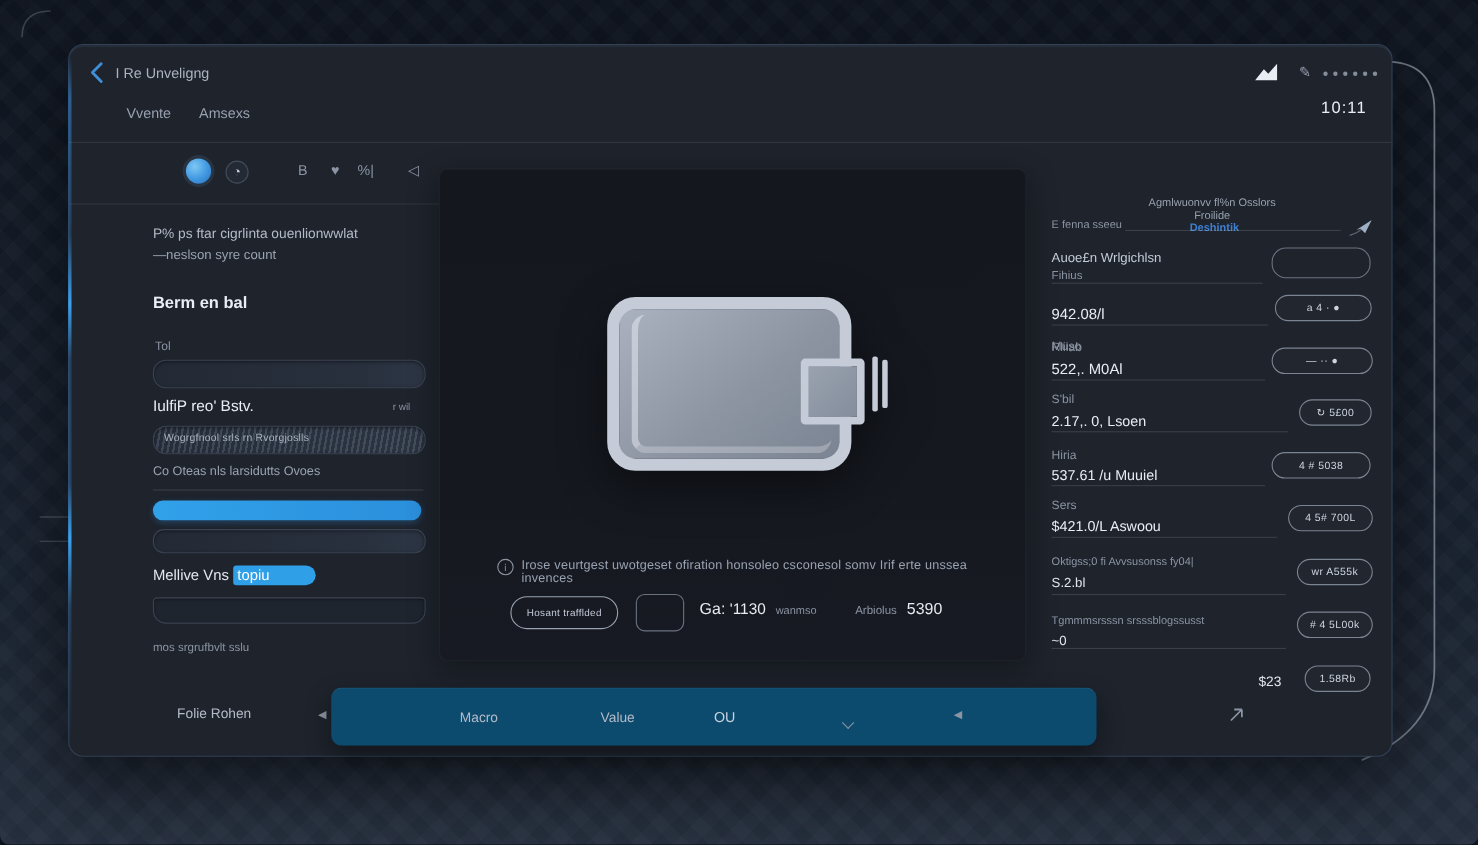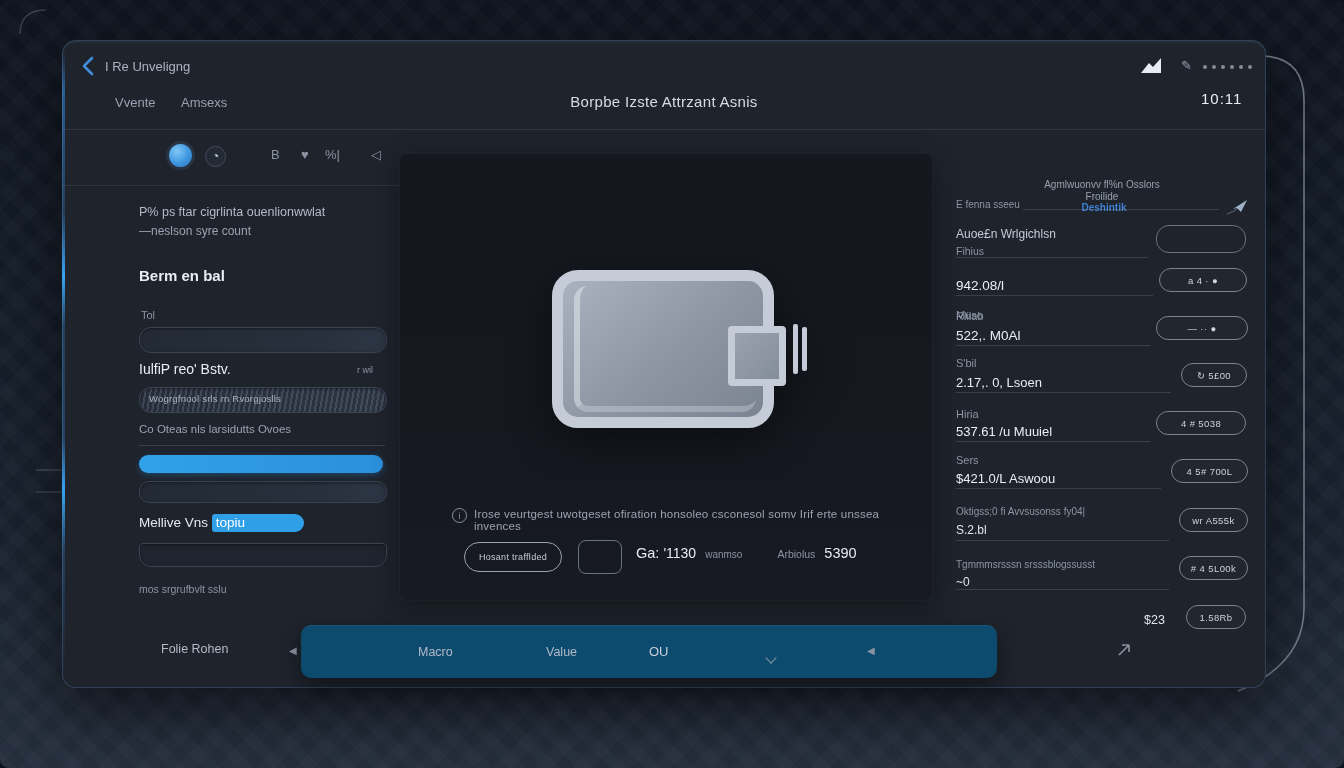--- a/index.html
+++ b/index.html
@@ -40,21 +40,21 @@
     background:#232a35;border:1px solid #434c5a;color:#c3cbd7;font-size:12px;line-height:18px;text-align:center;cursor:pointer;}
   .mini-icon{position:absolute;font-size:13px;color:#8b94a3;cursor:pointer;}
   .inputbox{position:absolute;background:linear-gradient(90deg,#232a35,#28303d 75%,#2d3645);
     border:1px solid #3a4351;border-radius:12px;box-shadow:inset 0 1px 3px rgba(0,0,0,.45);}
   .inputbox.scribble{background:
       repeating-linear-gradient(100deg, rgba(150,165,185,.22) 0 2px, transparent 2px 5px),
       linear-gradient(90deg,#262d39,#2c3442);}
   .input-text{position:absolute;left:9px;top:5px;font-size:9.5px;color:#a9b2c0;letter-spacing:.2px;}
   .bluebar{position:absolute;left:76px;top:414px;width:244px;height:18px;border-radius:9px;
     background:linear-gradient(90deg,#31a1ea,#2b8fdc);box-shadow:0 2px 6px rgba(40,140,220,.35);cursor:pointer;}
-  .hl{background:#2f9fe8;color:#fff;border-radius:3px 9px 9px 3px;padding:1px 59px 2px 4px;text-align:center;}
+  .hl{background:#2f9fe8;color:#fff;border-radius:3px 9px 9px 3px;padding:1px 42px 2px 4px;text-align:center;}
   .center-panel{position:absolute;left:336px;top:112px;width:532px;height:446px;
     background:linear-gradient(180deg,#14171e,#15181f 60%,#171a22);border-radius:8px;
     border:1px solid rgba(255,255,255,.04);box-shadow:0 8px 26px rgba(0,0,0,.35);}
   .wallet{position:absolute;left:152px;top:116px;width:222px;height:158px;filter:drop-shadow(0 14px 22px rgba(0,0,0,.45));}
   .wallet .body{position:absolute;inset:0;border-radius:26px;border:11px solid #c5ccd7;
     background:linear-gradient(140deg,#aab2bf 0%,#8d95a3 55%,#7b8492 100%);}
   .wallet .inner{position:absolute;left:22px;top:16px;bottom:16px;right:18px;border-radius:14px;
     border-left:6px solid rgba(232,237,244,.50);border-bottom:6px solid rgba(232,237,244,.30);}
   .wallet .clasp{position:absolute;right:-12px;top:56px;width:44px;height:46px;border:7px solid #c5ccd7;
     background:linear-gradient(135deg,#9aa2b0,#848d9b);border-radius:4px;}
@@ -108,21 +108,20 @@
         <i></i>
         <i></i>
         <i></i>
         <i></i>
         <i></i>
       </div>
     <div class="t c-white" style="left:1138px;top:49px;font-size:15px;letter-spacing:1px;">10:11</div>
 
     <div class="t" style="left:52px;top:54px;font-size:13px;color:#98a1af;">Vvente</div>
     <div class="t" style="left:118px;top:54px;font-size:13px;color:#98a1af;">Amsexs</div>
-    <div class="t" style="left:0;right:0;top:52px;text-align:center;font-size:15px;color:#d6dce6;letter-spacing:.3px;">Borpbe Izste Attrzant Asnis</div>
 
     <div class="hdr-divider"></div>
 
     <div class="circle-blue"></div>
     <div class="circle-dark">◔</div>
     <div class="mini-icon" style="left:208px;top:106px;">B</div>
     <div class="mini-icon" style="left:238px;top:106px;">♥</div>
     <div class="mini-icon" style="left:262px;top:106px;">%|</div>
     <div class="mini-icon" style="left:308px;top:106px;">◁</div>
     <div class="tool-divider"></div>

